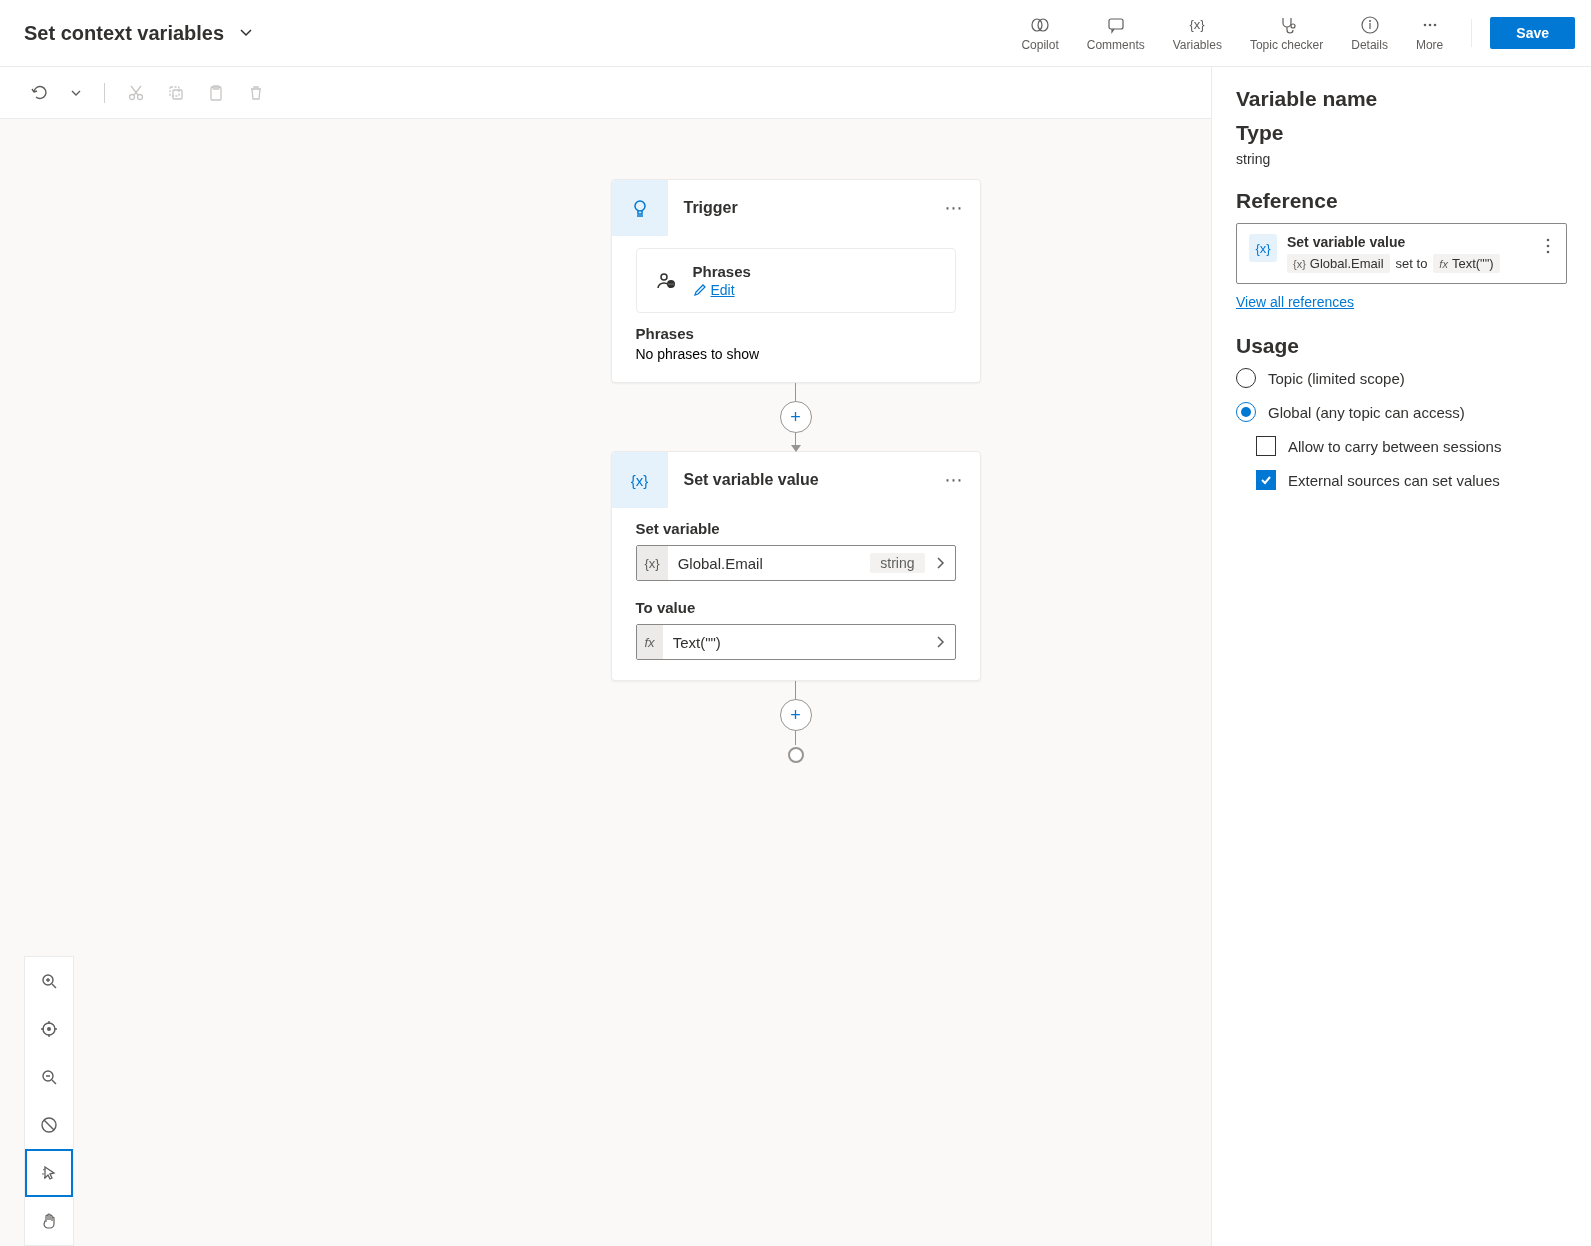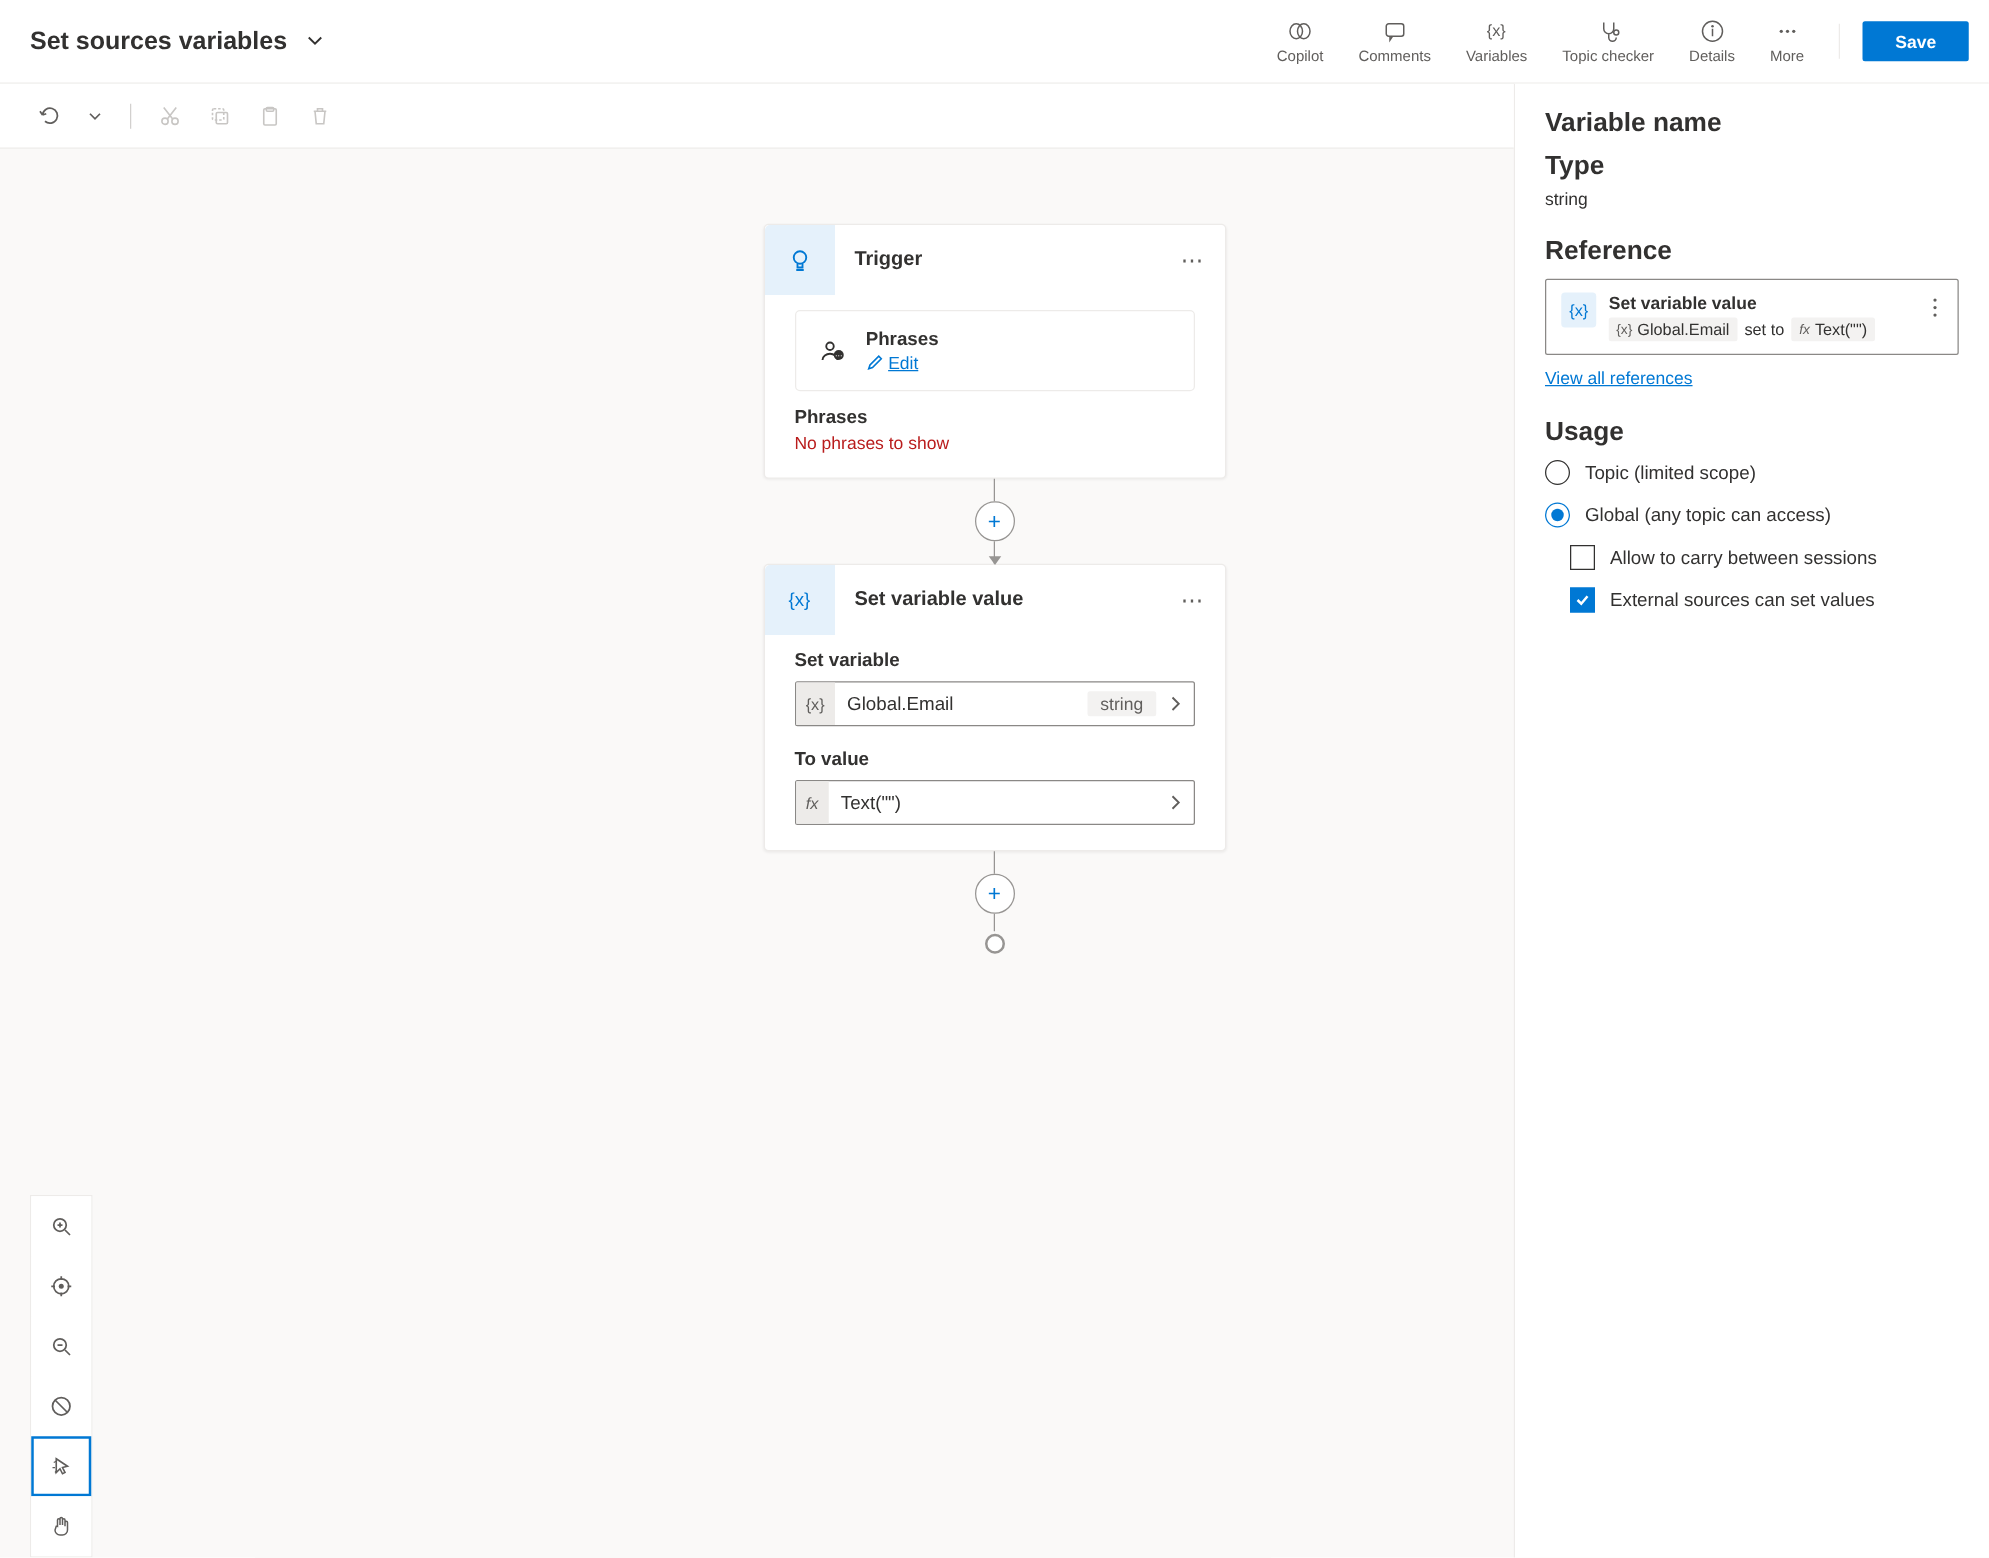--- a/index.html
+++ b/index.html
@@ -40,21 +40,21 @@
 .node-header { display: flex; align-items: center; padding: 0; height: 56px; }
 .node-icon-block { width: 56px; height: 56px; background: #e5f1fb; display: flex; align-items: center; justify-content: center; border-radius: 4px 0 0 0; color: #0078d4; }
 .node-title { flex: 1; padding-left: 16px; font-size: 16px; font-weight: 600; }
 .node-menu { padding: 0 16px; cursor: pointer; color: #605e5c; font-size: 18px; letter-spacing: 1px; }
 .node-body { padding: 12px 24px 20px; }
 .phrases-card { border: 1px solid #edebe9; border-radius: 4px; padding: 14px 18px; display: flex; align-items: center; gap: 16px; }
 .phrases-text { display: flex; flex-direction: column; }
 .phrases-label { font-weight: 600; font-size: 15px; }
 .edit-link { color: #0078d4; text-decoration: underline; display: flex; align-items: center; gap: 4px; margin-top: 2px; }
 .phrases-meta { margin-top: 12px; }
-.phrases-empty { color: #b91c1c; margin-top: 4px; }
+.phrases-empty { color: #000000; margin-top: 4px; }
 
 .connector { width: 1px; height: 18px; background: #979593; }
 .plus-btn { width: 32px; height: 32px; border-radius: 50%; border: 1px solid #979593; background: #fff; display: flex; align-items: center; justify-content: center; color: #0078d4; font-size: 18px; cursor: pointer; }
 .arrow-down { position: relative; }
 .arrow-down::after { content: ''; position: absolute; bottom: -1px; left: -4px; width: 0; height: 0; border-left: 5px solid transparent; border-right: 5px solid transparent; border-top: 7px solid #979593; }
 .end-circle { width: 16px; height: 16px; border: 2px solid #979593; border-radius: 50%; background: #fff; margin-top: 2px; }
 
 .field-label { font-weight: 600; font-size: 15px; margin-bottom: 8px; }
 .input-row { display: flex; align-items: center; border: 1px solid #8a8886; border-radius: 2px; height: 36px; background: #fff; }
 .input-prefix { background: #edebe9; padding: 0 8px; height: 100%; display: flex; align-items: center; color: #605e5c; }
@@ -90,21 +90,21 @@
 .checkbox.checked { background: #0078d4; border-color: #0078d4; color: #fff; }
 .indent { margin-left: 20px; }
 
 svg { display: block; }
 </style>
 </head>
 <body>
 
 <div class="header">
   <div class="header-title">
-    <span>Set sources variables</span>
+    <span>Set context variables</span>
     <button class="chevron-btn">
       <svg width="16" height="16" viewBox="0 0 16 16">
           <path d="M3 5l5 5 5-5" fill="none" stroke="#323130" stroke-width="1.5"></path>
         </svg>
     </button>
   </div>
   <div class="header-spacer"></div>
   <div class="header-actions">
     <div class="action-item">
       <span class="icon-slot">

